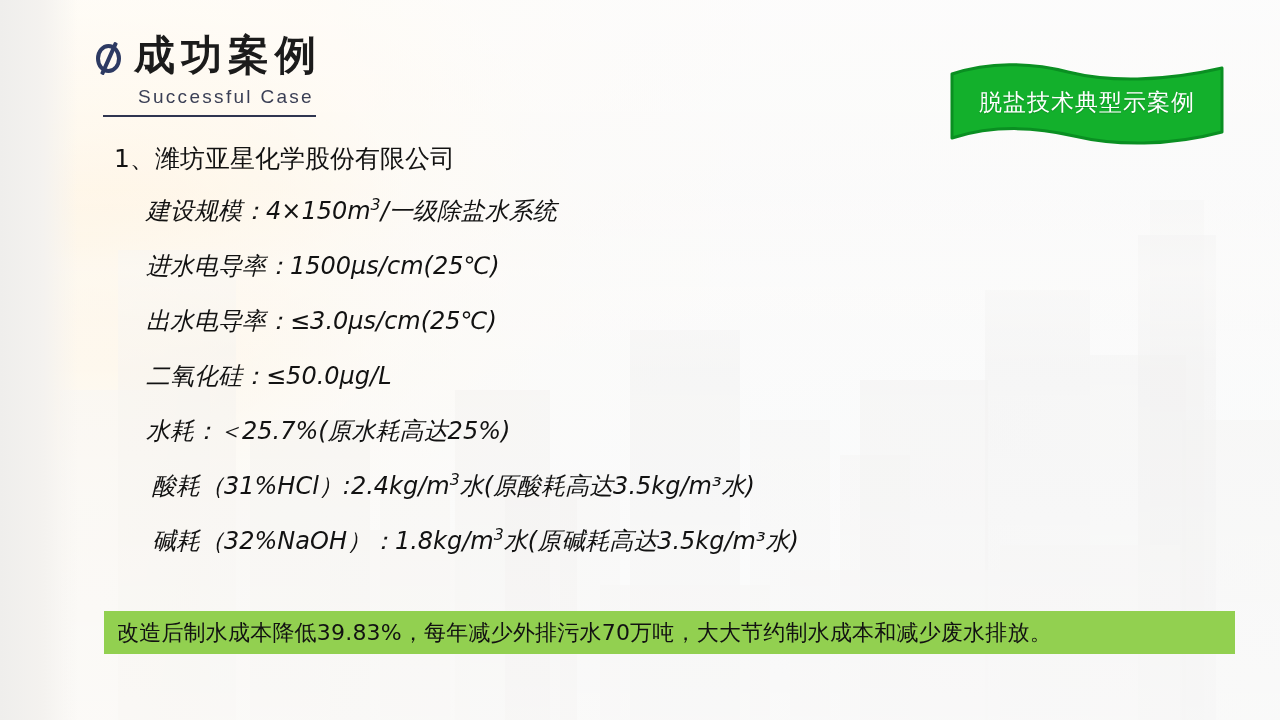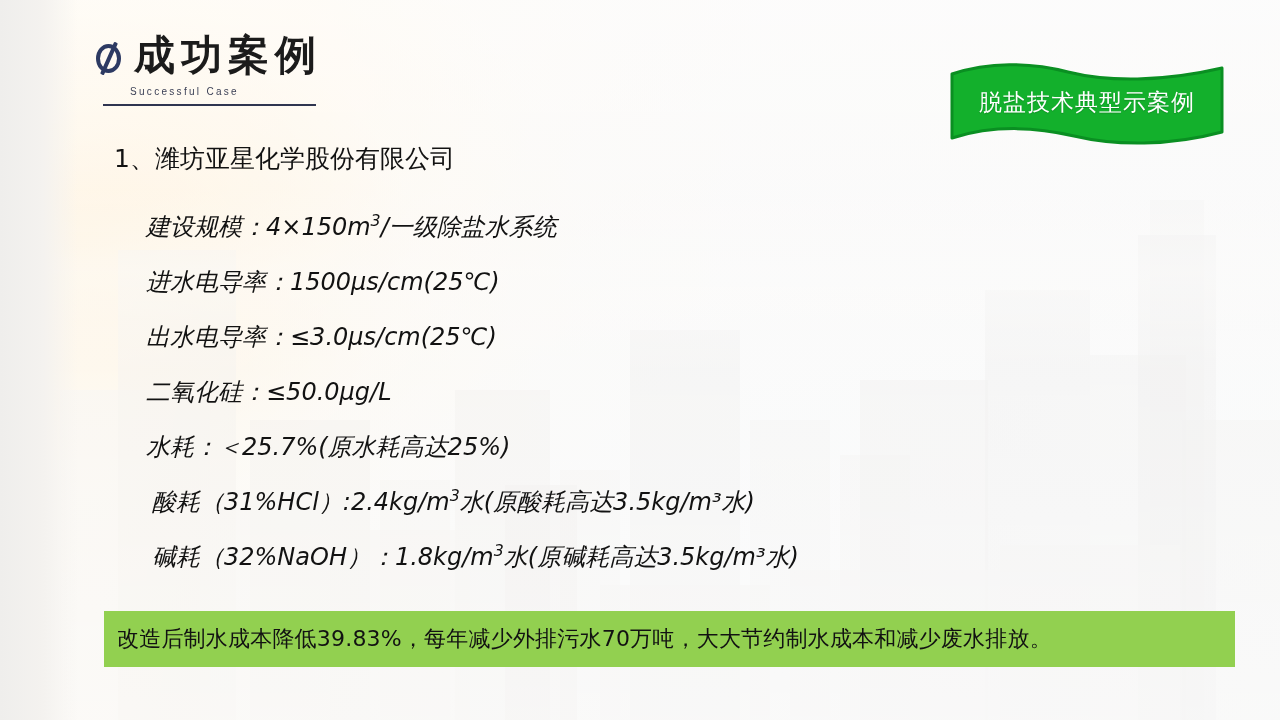--- a/index.html
+++ b/index.html
@@ -90,24 +90,25 @@
     font-weight: 700;
     color: #1b1b1b;
     letter-spacing: 6px;
     line-height: 1.05;
     white-space: nowrap;
   }
 
   .subtitle-wrap { margin-top: 9px; padding-left: 38px; }
   .subtitle-en {
     font-family: "Liberation Sans", sans-serif;
-    font-size: 10px;
+    font-size: 19px;
     color: #3a3f55;
     letter-spacing: 2.3px;
     white-space: nowrap;
+    text-align: center;
   }
   .title-rule {
     margin-top: 7px;
     width: 213px; height: 2px;
     background: #2f3550;
     margin-left: -27px;
   }
 
   
   .banner {
@@ -135,39 +136,39 @@
     left: 110px; top: 142px;
     width: 900px;
   }
   .line {
     font-family: "DejaVu Sans", "Liberation Sans", sans-serif;
     color: #121212;
     white-space: nowrap;
   }
   .line-lead {
     font-size: 25px;
-    margin-bottom: 36px;
+    margin-bottom: 20px;
     padding-left: 4px;
   }
   .line-item {
     font-size: 24px;
     padding-left: 48px;
     margin-bottom: 23px;
     font-style: italic;
   }
   .line-item.tight { padding-left: 36px; }
   .line-item.mid    { padding-left: 42px; }
 
   sup { font-size: 0.66em; vertical-align: super; line-height: 0; }
 
   
   .highlight-bar {
     position: absolute;
     left: 104px; top: 611px;
-    width: 1131px; height: 56px;
+    width: 1131px; height: 43px;
     background: #92d050;
     display: flex;
     align-items: center;
   }
   .highlight-text {
     font-family: "DejaVu Sans", "Liberation Sans", sans-serif;
     font-size: 22px;
     color: #121212;
     padding-left: 13px;
     white-space: nowrap;

